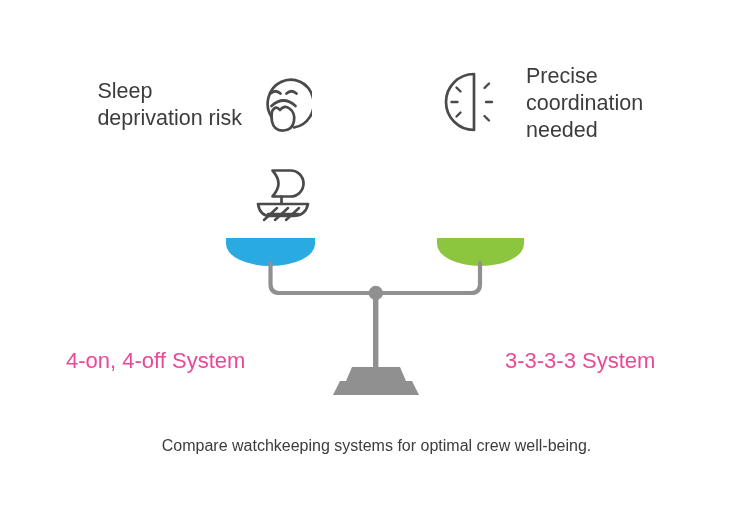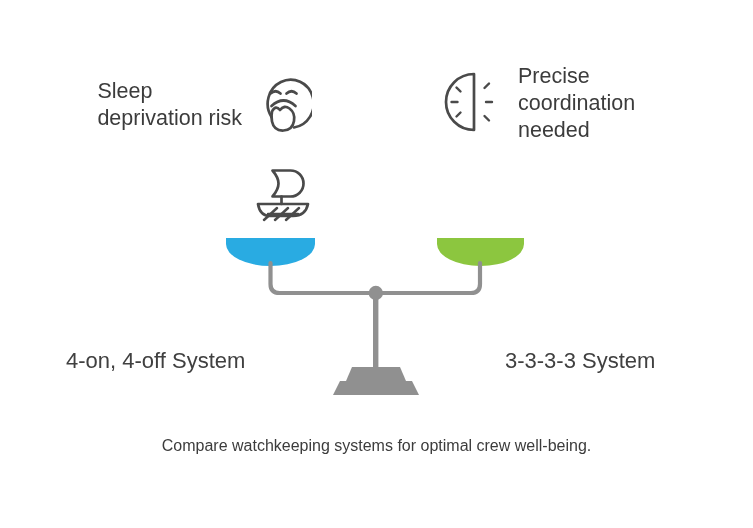--- a/index.html
+++ b/index.html
@@ -25,32 +25,32 @@
   .feat.right .label{text-align:left;}
   .feat .ico{flex:0 0 auto;display:block;}
 
   
   #row-sleep{left:20px;top:70px;width:292px;height:70px;}
   #row-sleep .ico{margin-left:14px;}
   
   #row-structure{left:20px;top:155px;width:296px;height:82px;}
   #row-structure .ico{margin-left:12px;}
   
-  #row-precise{left:441px;top:58px;width:300px;height:90px;}
+  #row-precise{left:441px;top:58px;width:300px;height:90px;gap:8px;}
   #row-precise .ico{margin-right:15px;}
   
   #row-recovery{left:437px;top:160px;width:300px;height:70px;}
   #row-recovery .ico{margin-right:12px;}
 
   
   #scale{position:absolute;left:0;top:0;width:753px;height:528px;pointer-events:none;}
 
   
   .sysname{
-    position:absolute;font-size:22px;color:#404040;white-space:nowrap;
+    position:absolute;font-size:22px;color:#ec4899;white-space:nowrap;
   }
   #sys-left{left:66px;top:348px;}
   #sys-right{left:505px;top:348px;}
 
   
   #caption{
     position:absolute;left:0;top:437px;width:753px;
     text-align:center;font-size:16px;color:#3c3c3c;
   }
 </style>

